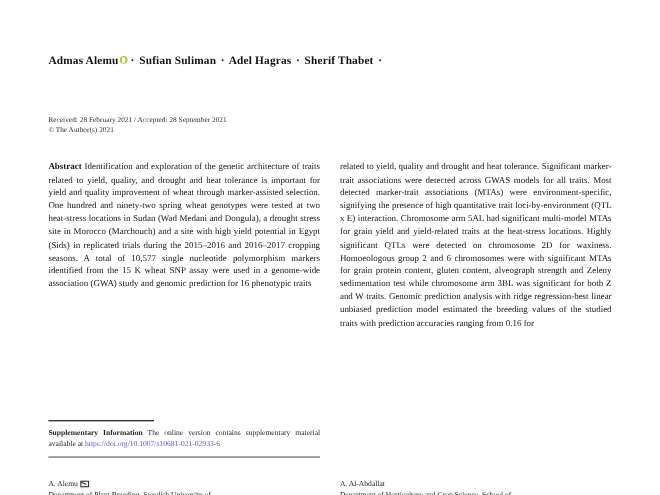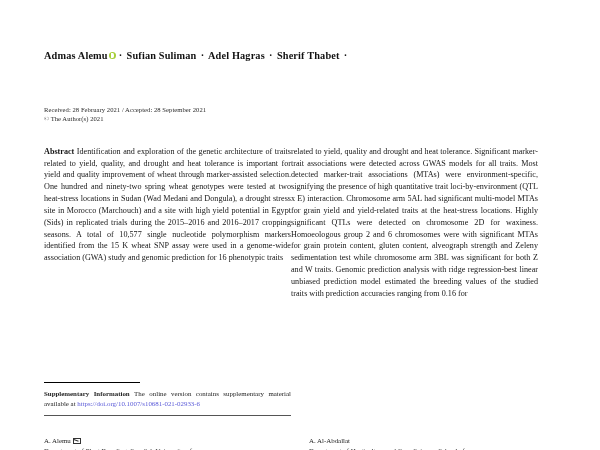--- a/index.html
+++ b/index.html
@@ -70,20 +70,21 @@
     font-size: 6.6px;
     line-height: 9.6px;
     color: #2a2a2a;
     letter-spacing: 0.05px;
   }
 
   
   .cols {
     margin-top: 22px;
     display: flex;
+    gap: 18px;
   }
   .col {
     width: 247px;
   }
   .col p {
     margin: 0;
     font-size: 8.15px;
     line-height: 11.85px;
     text-align: justify;
     text-justify: inter-word;

